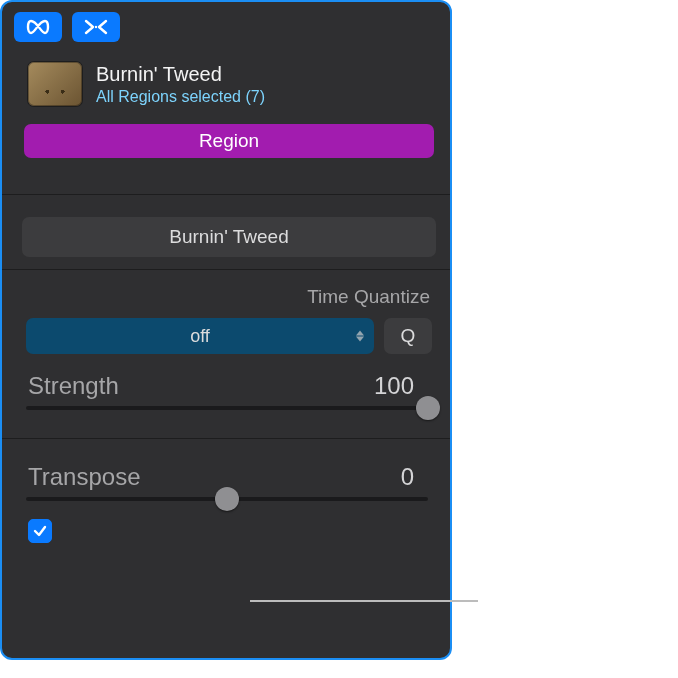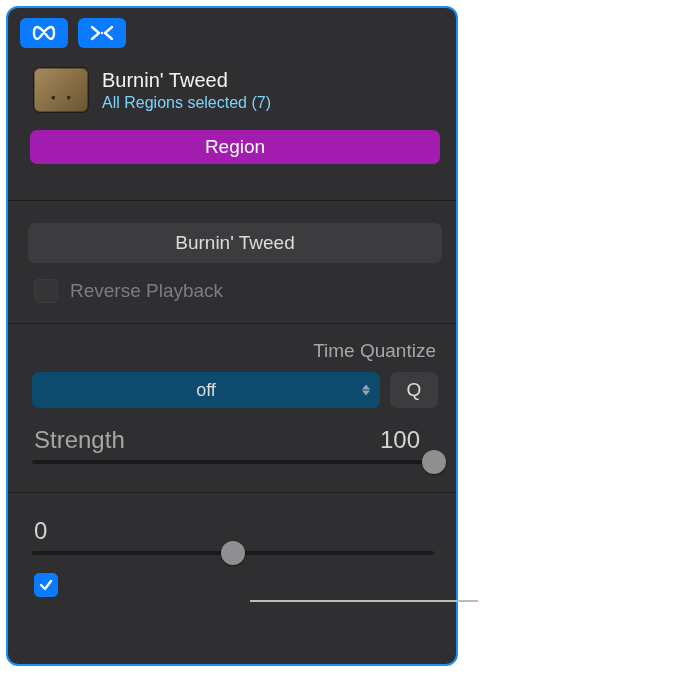--- a/index.html
+++ b/index.html
@@ -5,21 +5,20 @@
   body {
     margin: 0;
     padding: 0;
     background: #fff;
     font-family: -apple-system, "Helvetica Neue", Arial, sans-serif;
     width: 678px;
     height: 678px;
   }
   .panel {
     position: relative;
-    margin: 6px;
     width: 448px;
     height: 656px;
     border: 2px solid #1b8ef4;
     border-radius: 12px;
     background: #2f2f31;
     color: #e9e9ea;
     overflow: hidden;
   }
   .toolbar {
     display: flex;
@@ -193,24 +192,20 @@
   <div class="seg-wrap">
     <div class="seg">
       <div class="seg-btn active">Region</div>
     </div>
   </div>
 
   <div class="divider"></div>
 
   <div class="name-field">Burnin' Tweed</div>
 
-  <div class="check-row">
-    <div class="checkbox disabled"></div>
-    <div class="check-label dim">Reverse Playback</div>
-  </div>
 
   <div class="divider" style="margin-top:6px"></div>
 
   <div class="section">
     <div class="row-label">Time Quantize</div>
   </div>
   <div class="qrow">
     <div class="select">
       <span>off</span>
       <span class="sel-caret">
@@ -227,20 +222,21 @@
   </div>
   <div class="slider-wrap">
     <div class="slider-track">
       <div class="slider-thumb" id="strength-thumb" style="left: 100%;"></div>
     </div>
   </div>
 
   <div class="divider" style="margin-top:18px"></div>
 
   <div class="val-row" style="padding-top:24px">
+    <span>Transpose</span>
     <span class="val-num">0</span>
   </div>
   <div class="slider-wrap">
     <div class="slider-track">
       <div class="slider-thumb" id="transpose-thumb" style="left: 50%;"></div>
     </div>
   </div>
 
   <div class="check-row" style="padding-top:8px">
     <div class="checkbox checked">

